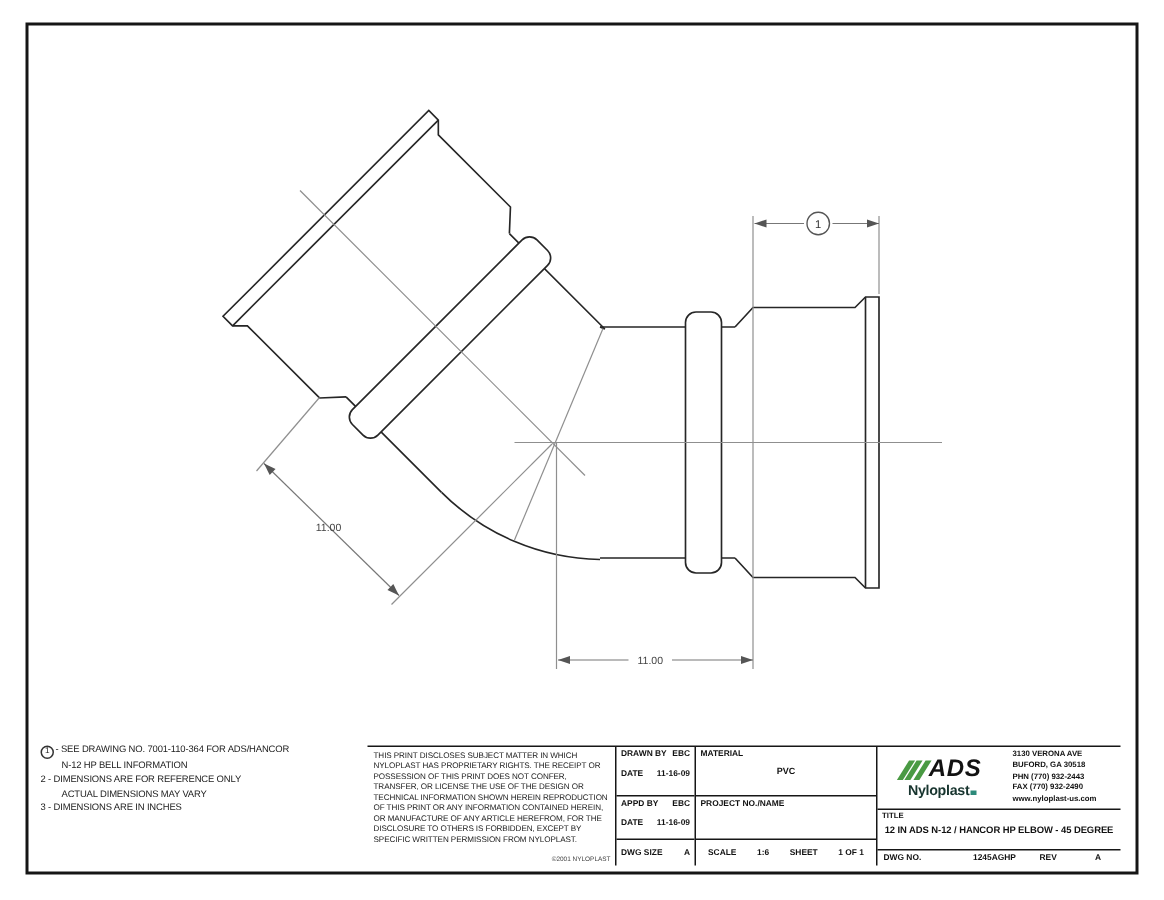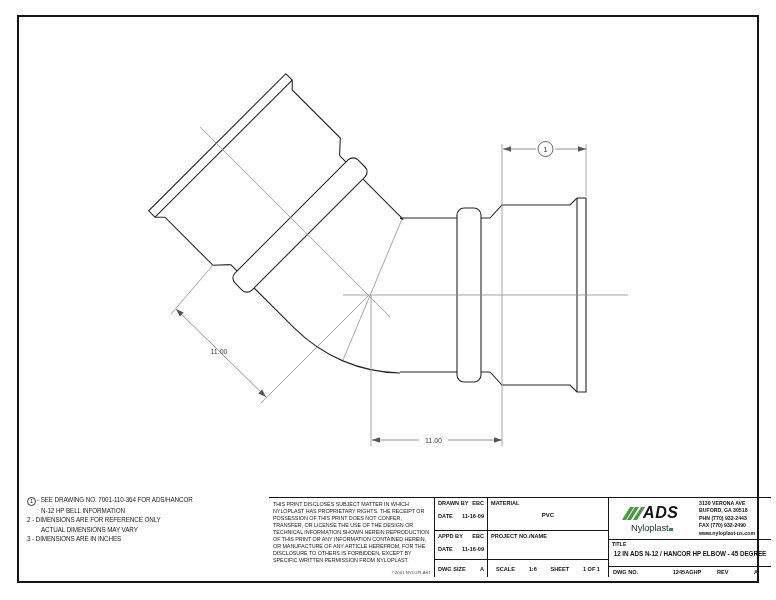--- a/index.html
+++ b/index.html
@@ -18,21 +18,21 @@
   text.bal { font-family:"Liberation Sans",sans-serif; font-size:7.5px; fill:#333; }
 
   
   .notes { position:absolute; left:27px; top:495px; font-size:6.3px; line-height:9.3px;
     color:#222; letter-spacing:-0.1px; white-space:nowrap; }
   .notes .ind { padding-left:14px; }
   .circ { display:inline-flex; width:9px; height:9px; border:0.9px solid #333; border-radius:50%;
     font-size:5.5px; align-items:center; justify-content:center; vertical-align:-1px; margin-right:1px; }
 
   
-  .tb { position:absolute; left:269px; top:497px; width:502px; height:80px;
+  .tb { position:absolute; left:245px; top:497px; width:502px; height:80px;
     border-top:1.5px solid #161616; display:flex; font-size:6px; }
   .col { height:100%; }
   .c1 { width:165px; position:relative; padding:3px 3px 2px 4px; }
   .c2 { width:53px; border-left:1.2px solid #161616; display:flex; flex-direction:column; }
   .c3 { width:121px; border-left:1.2px solid #161616; display:flex; flex-direction:column; }
   .c4 { flex:1; border-left:1.2px solid #161616; display:flex; flex-direction:column; }
   .disc { font-size:5.4px; line-height:7px; letter-spacing:-0.05px; color:#222; }
   .copy { position:absolute; right:3px; bottom:2px; font-size:4.3px; color:#444; }
   .r { border-bottom:1.1px solid #161616; }
   .c2 .row1 { height:35px; padding:2px 3px; }
@@ -45,21 +45,21 @@
   .c3 .row3 { height:18px; display:flex; align-items:center; justify-content:space-between; padding:0 8px; font-weight:bold; font-size:5.6px; }
   .lbl { font-weight:bold; font-size:5.6px; }
   .cval { text-align:center; font-weight:bold; font-size:6px; margin-top:6px; }
   .c4 .row1 { height:42.5px; display:flex; align-items:center; padding:2px 4px; }
   .c4 .row2 { height:31px; padding:1px 3px; }
   .c4 .row3 { height:11px; display:flex; align-items:center; font-weight:bold; font-size:5.6px; padding:0 4px; }
   .logo { width:78px; display:flex; flex-direction:column; align-items:center; }
   .logo-top { display:flex; align-items:center; }
   .slash { width:3.5px; height:13px; background:#4a9a43; transform:skewX(-32deg); margin-right:2px; }
   .ads-txt { font-size:16px; font-weight:bold; font-style:italic; letter-spacing:0.5px; color:#121212; margin-left:1px; }
-  .nylo { font-size:9.5px; font-weight:normal; color:#17342e; letter-spacing:-0.2px; }
+  .nylo { font-size:9.5px; font-weight:bold; color:#17342e; letter-spacing:-0.2px; }
   .nylo-dot { display:inline-block; width:3.5px; height:3.5px; background:#2d8a7a; margin-left:1px; }
   .addr { flex:1; font-size:5.2px; font-weight:bold; line-height:7.4px; padding-left:8px; color:#111; }
   .title-line { text-align:center; font-weight:bold; font-size:6.3px; margin-top:3px; letter-spacing:-0.05px; }
   .dwgno-lbl { width:44px; }
   .dwgno-val { flex:1; text-align:center; }
   .rev-lbl { width:28px; }
   .rev-val { width:22px; text-align:center; }
 </style>
 </head>
 <body>

